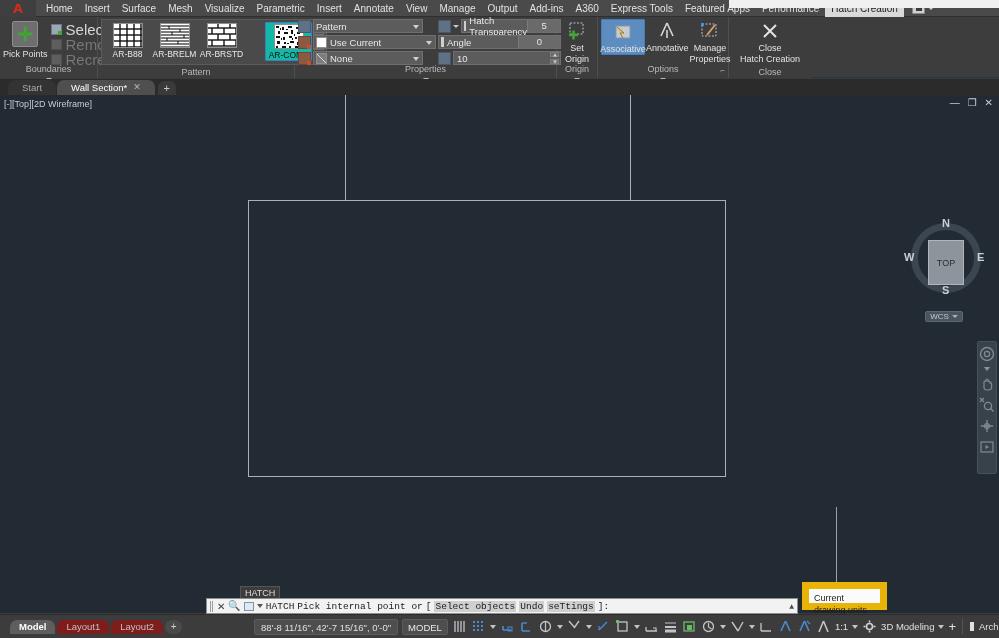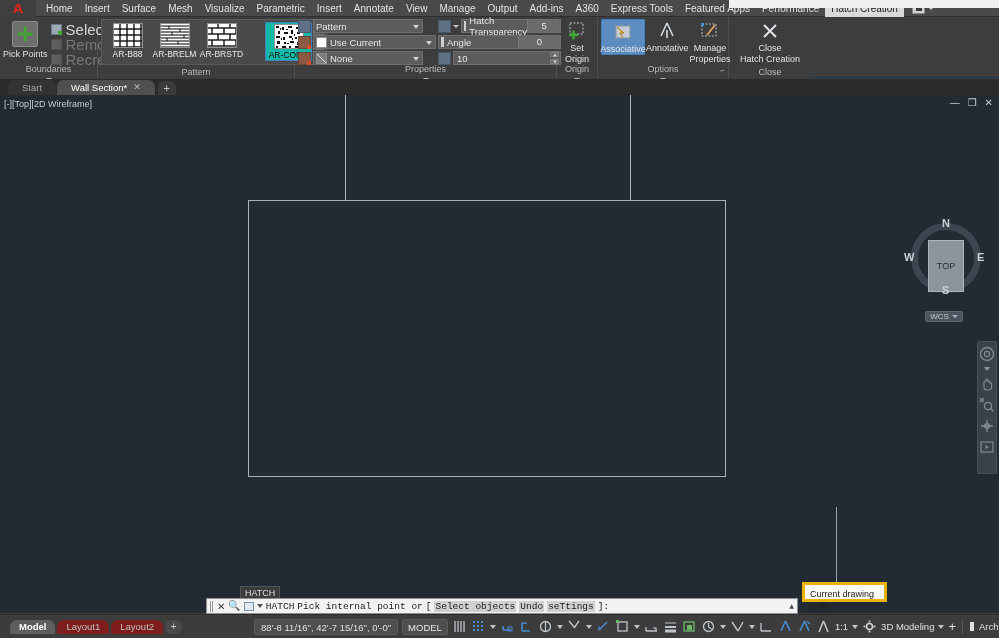--- a/index.html
+++ b/index.html
@@ -225,21 +225,21 @@
     position: absolute; border: 1px solid #a8b0b8;
   }
 
   
   .viewcube { position: absolute; left: 903px; top: 120px; width: 86px; height: 86px; }
   .vc-ring {
     position: absolute; left: 8px; top: 8px; width: 70px; height: 70px;
     border-radius: 50%; border: 7px solid #3b4650; box-sizing: border-box;
   }
   .vc-face {
-    position: absolute; left: 25px; top: 25px; width: 36px; height: 52px;
+    position: absolute; left: 25px; top: 25px; width: 36px; height: 45px;
     background: #8d949c; border: 1px solid #aeb5bc;
     display: flex; align-items: center; justify-content: center;
     font-size: 9px; color: #2a2f34;
   }
   .vc-l { position: absolute; font-size: 11px; color: #c9cfd5; font-weight: bold;}
   .wcs-btn {
     position: absolute; left: 925px; top: 216px; width: 38px; height: 11px;
     background: #4a545e; border: 1px solid #5c6872; border-radius: 2px;
     font-size: 8px; color: #c2c8ce; display: flex; align-items: center;
     justify-content: center; gap: 3px;
@@ -253,22 +253,22 @@
   }
   .nav-ico { width: 16px; height: 16px; opacity: .62; }
 
   
   .cmd-tip {
     position: absolute; left: 240px; top: 586px;
     background: #3c3c3c; color: #dcdcdc; font-size: 9px;
     padding: 1px 4px; border: 1px solid #555;
   }
   .tip-units {
-    position: absolute; left: 802px; top: 582px; width: 85px; height: 20px;
-    background: #fbfbfb; border: 3px solid #eab308; padding: 3px 5px;
+    position: absolute; left: 802px; top: 582px; width: 85px; height: 28px;
+    background: #fbfbfb; border: 7px solid #eab308; padding: 3px 5px;
     font-size: 9px; color: #1c1c1c; line-height: 12px;
   }
   .tip-units .sub { color: #6b6b6b; }
   .tip-leader { position: absolute; left: 836px; top: 507px; width: 1px; height: 75px; background: #9aa2aa; }
 
   
   .cmdline {
     position: absolute; left: 206px; top: 598px; width: 592px; height: 16px;
     background: #f2f2f2; border: 1px solid #8f8f8f;
     display: flex; align-items: center; gap: 3px; padding: 0 3px;

